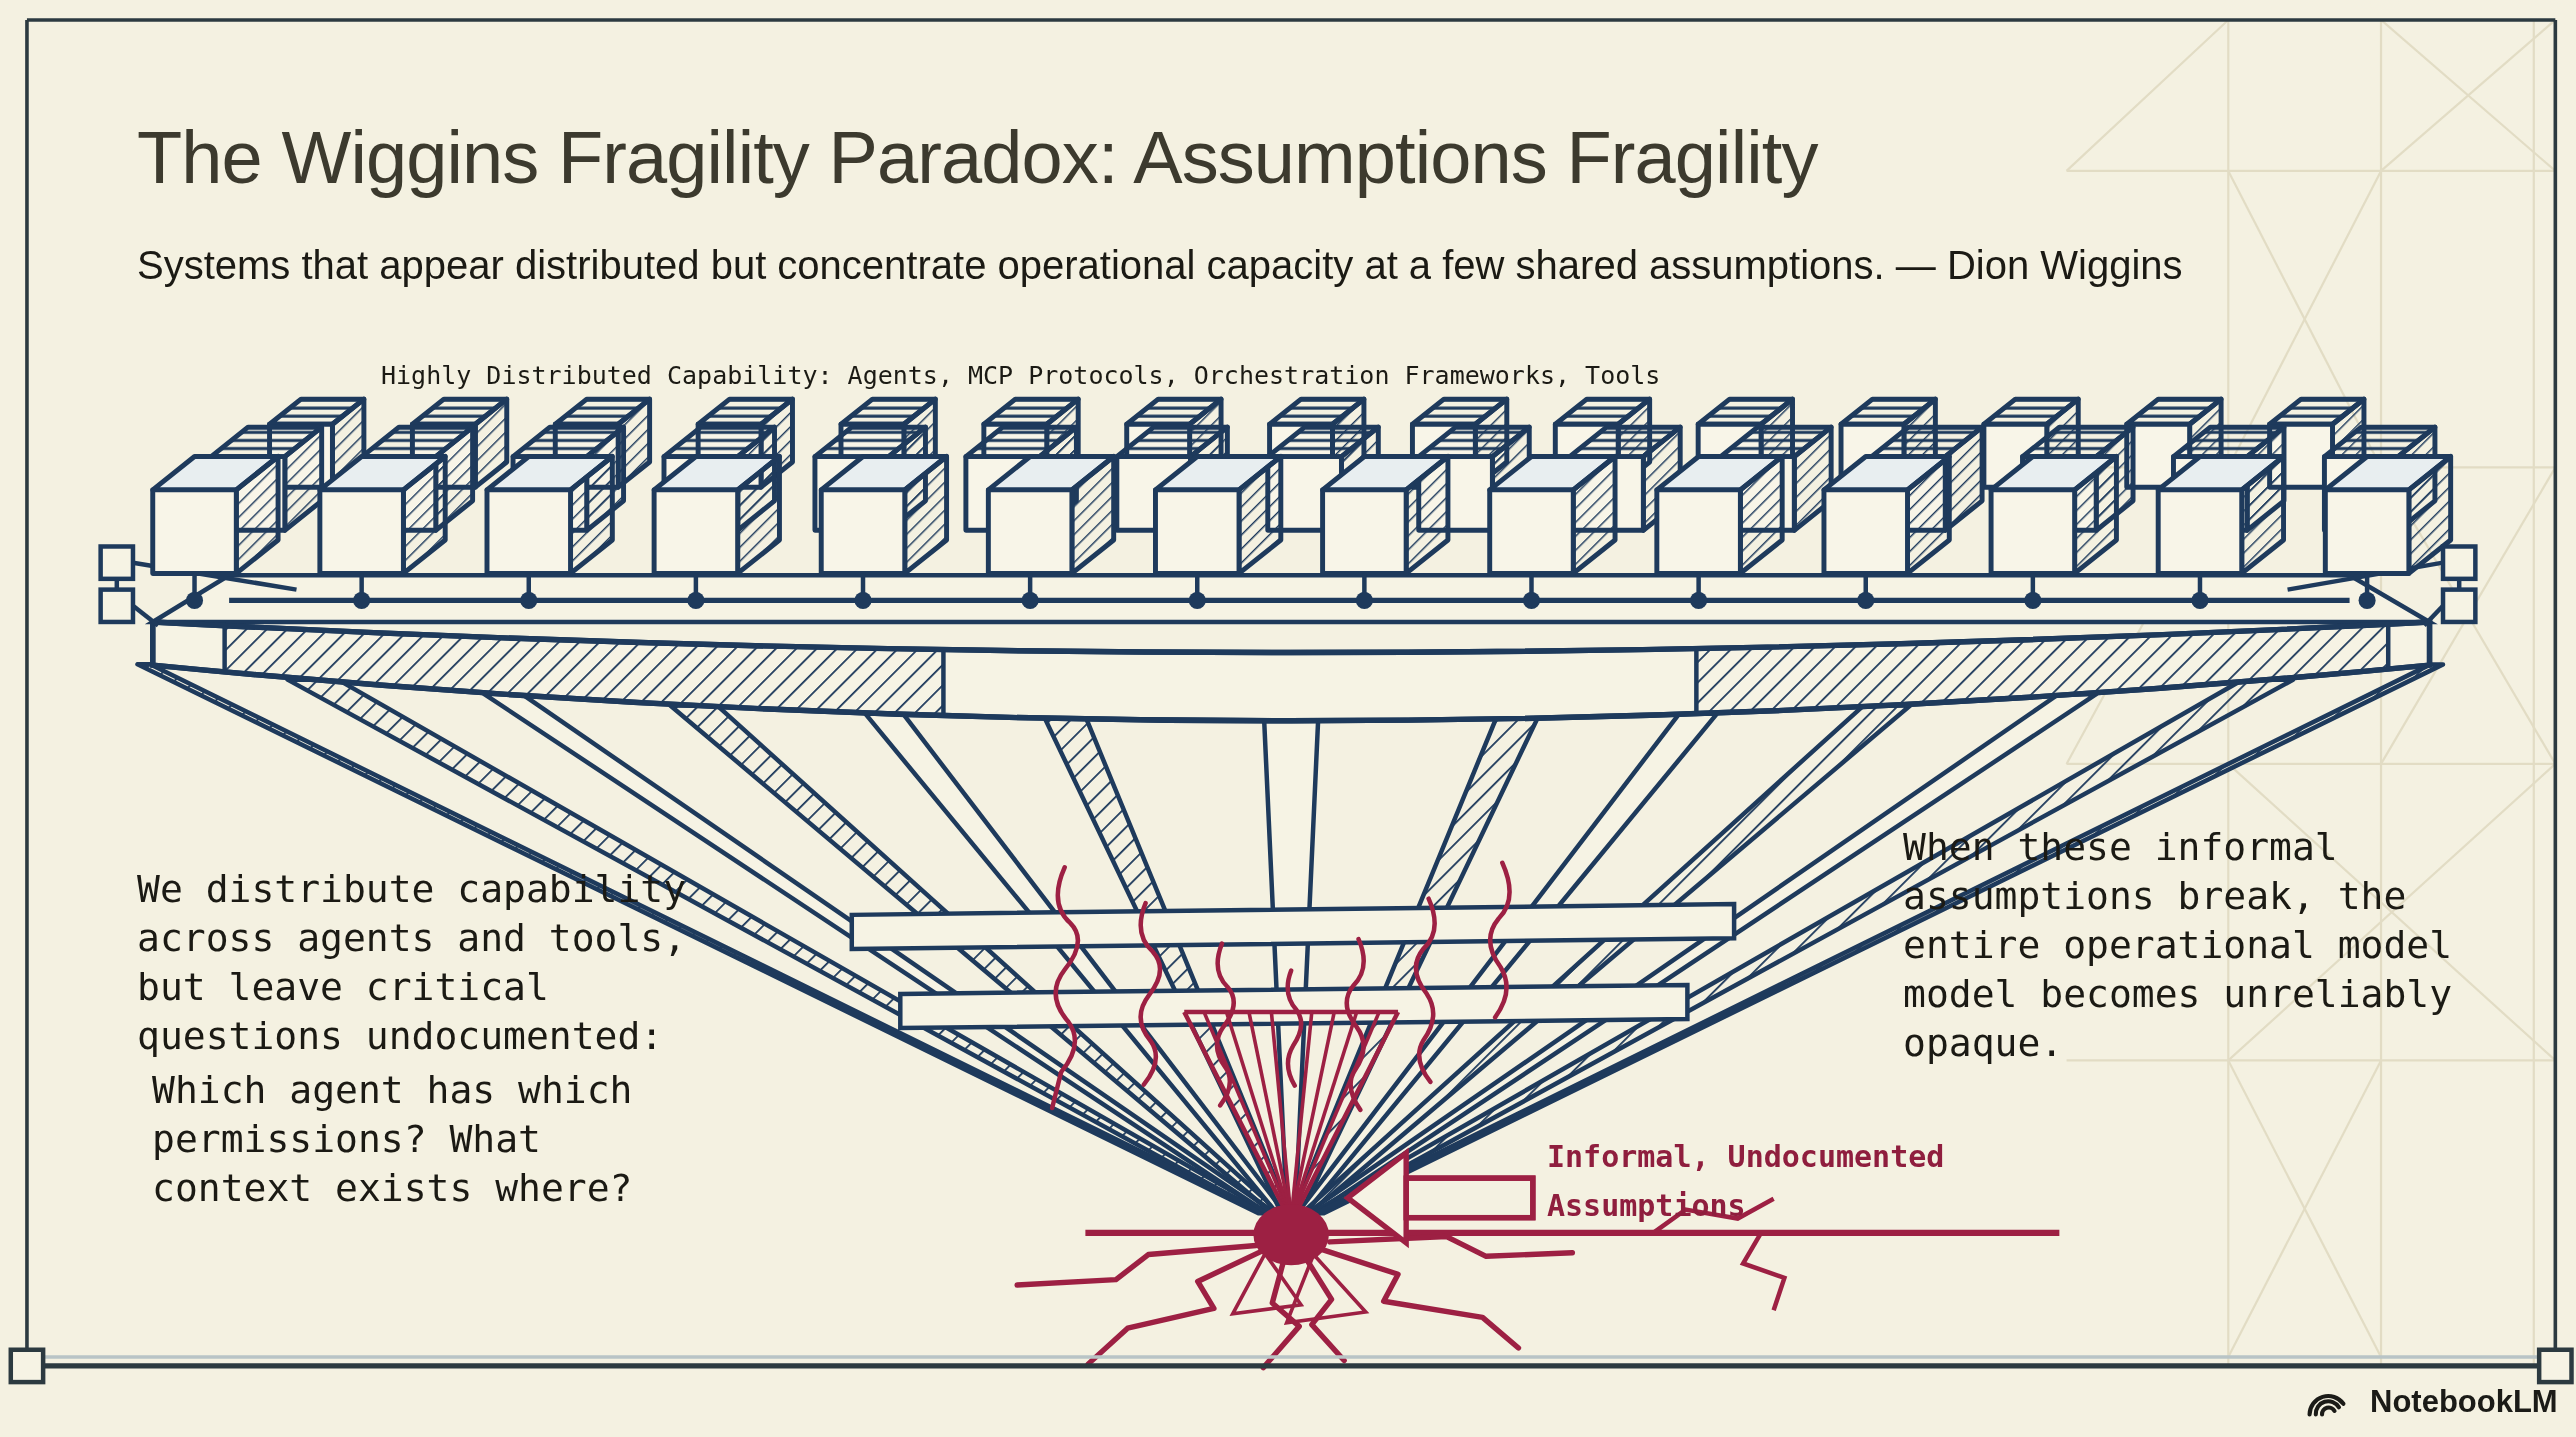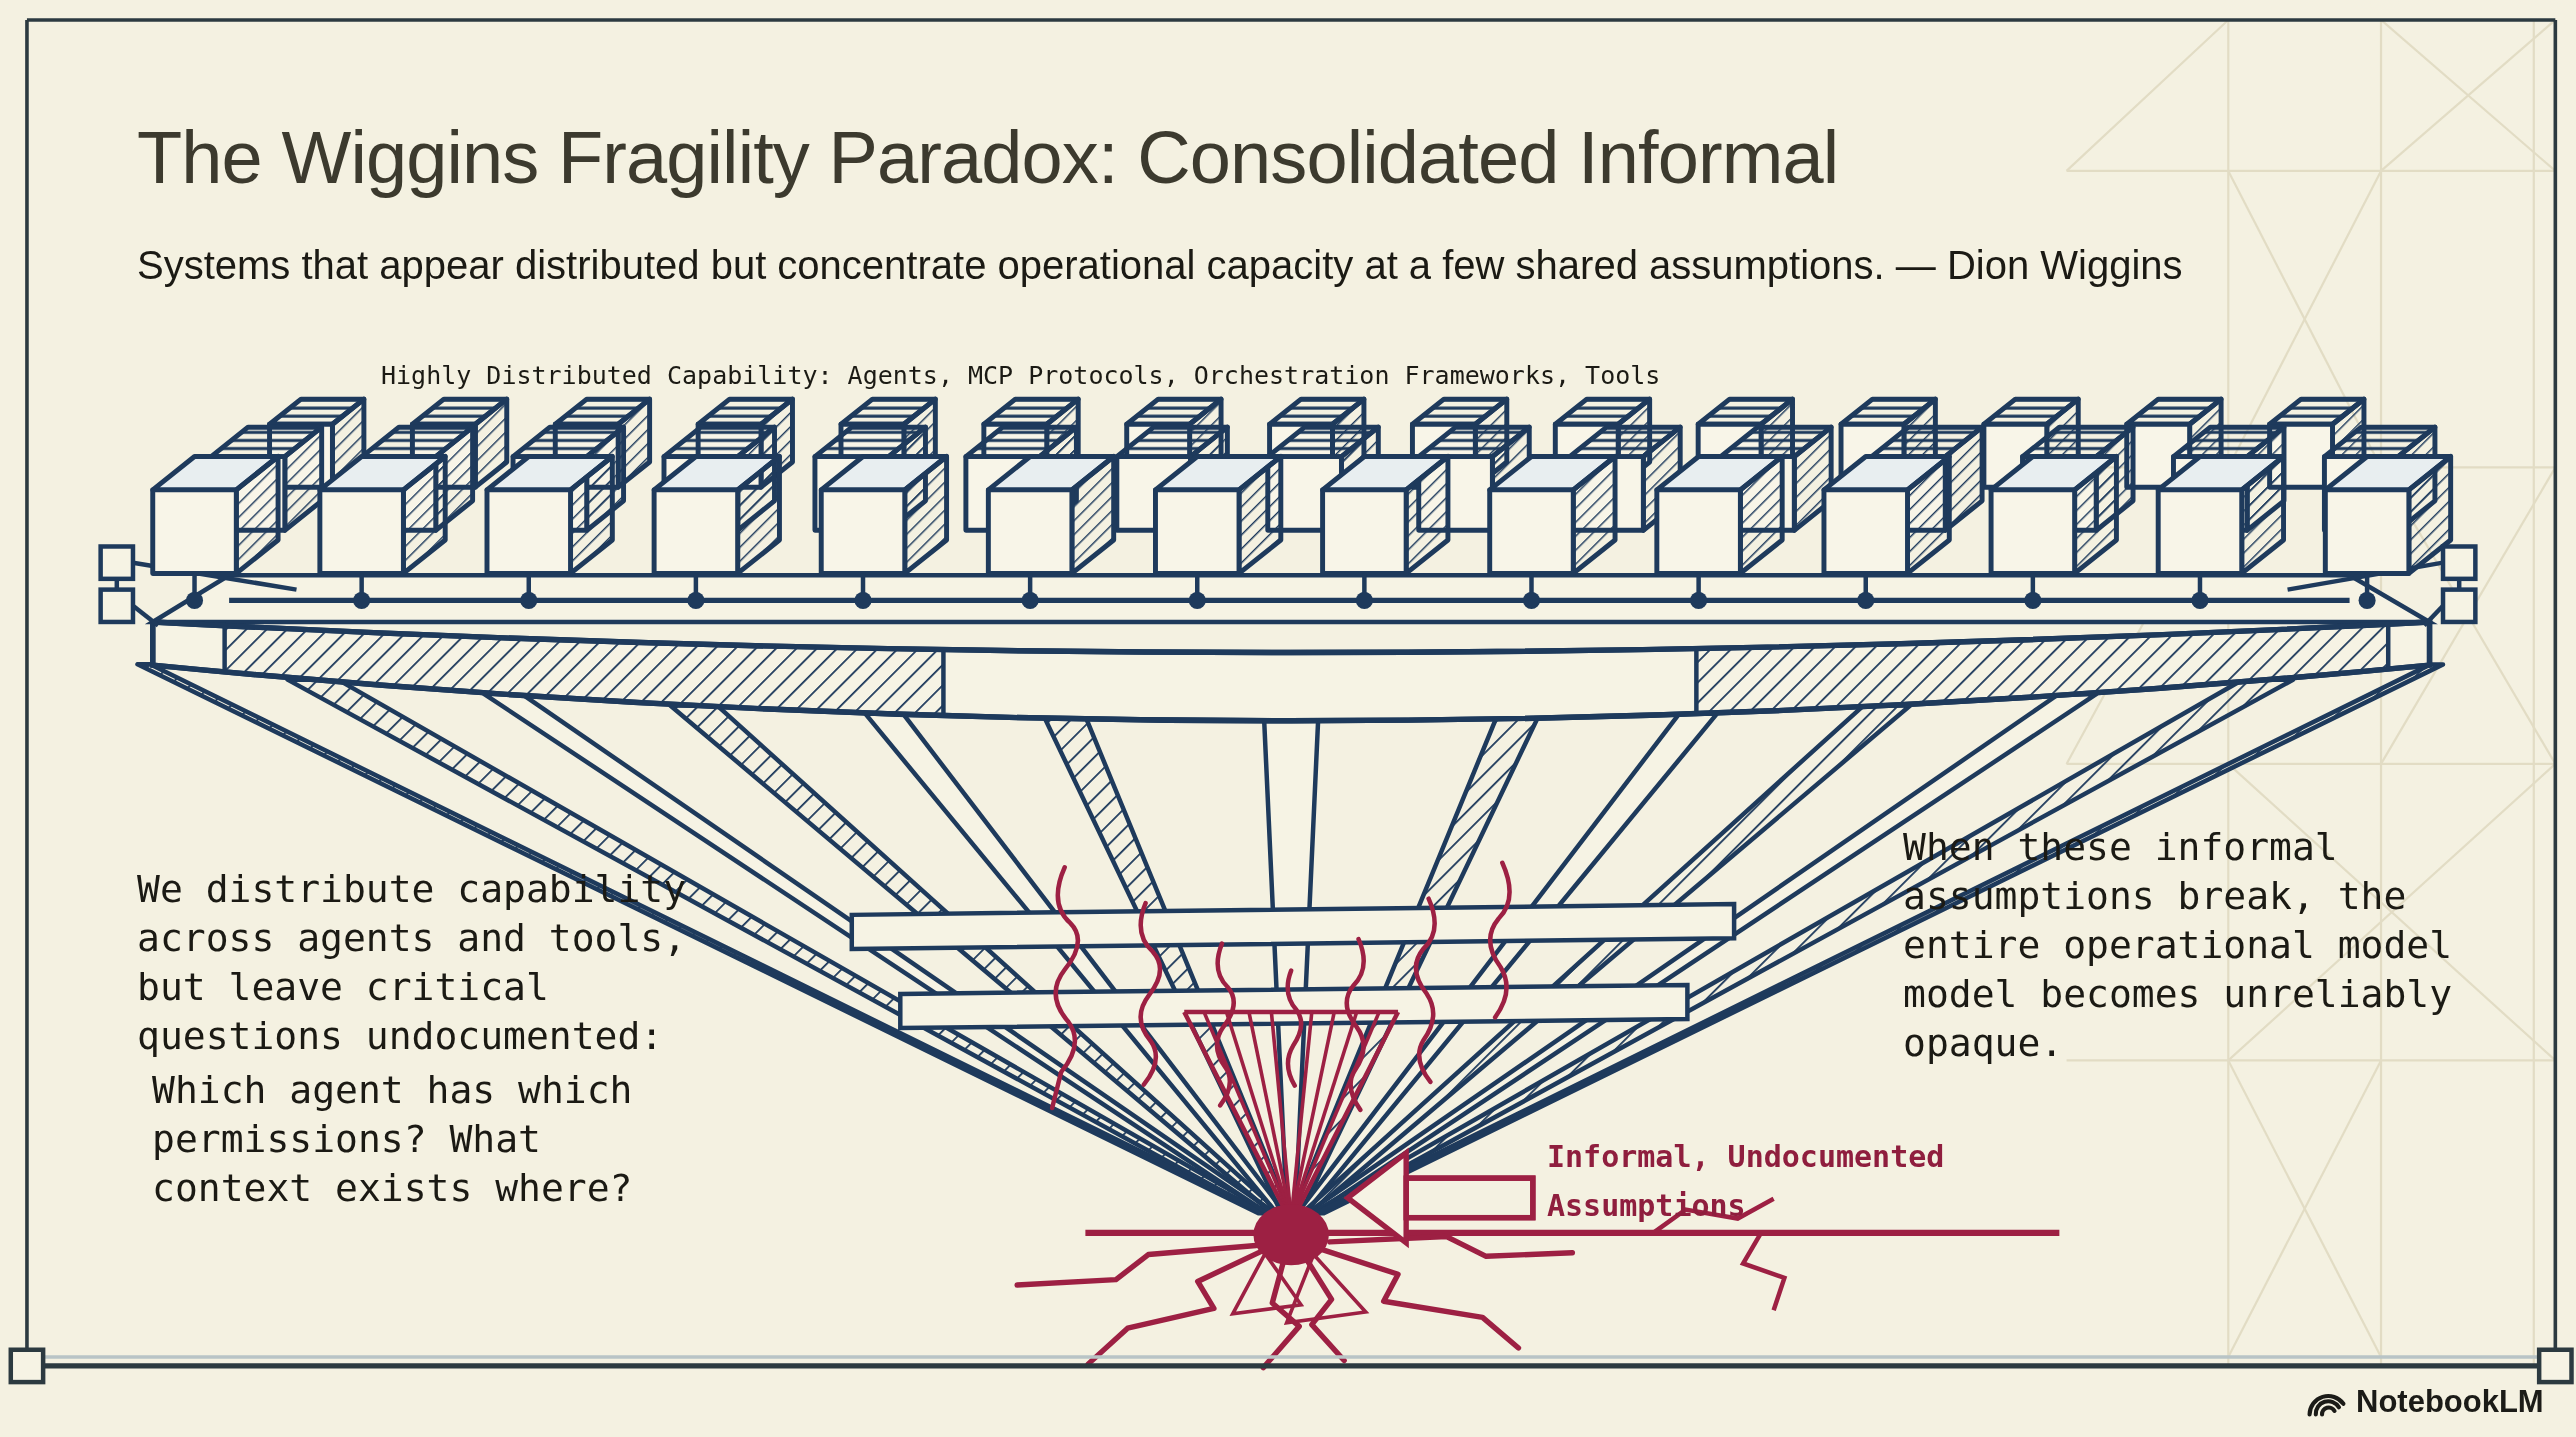--- a/index.html
+++ b/index.html
@@ -13,21 +13,21 @@
   .sans{font-family:"Liberation Sans",sans-serif;}
   .mono{font-family:"DejaVu Sans Mono","Liberation Mono",monospace;}
   #title{left:137px;top:115px;font-size:74px;letter-spacing:-0.9px;color:var(--title);font-weight:500;}
   #subtitle{left:137px;top:243px;font-size:40px;color:var(--body);font-weight:400;}
   #toplabel{left:381px;top:361px;font-size:25px;color:var(--body);}
   .note{font-size:38px;line-height:49px;color:var(--body);}
   #leftnote1{left:137px;top:865px;}
   #leftnote2{left:152px;top:1066px;}
   #rightnote{left:1903px;top:823px;}
   #arrowlabel{left:1547px;top:1132px;font-size:30px;line-height:49px;font-weight:600;color:var(--accent-text);}
-  #brand{left:2306px;top:1384px;display:flex;align-items:center;gap:9px;
+  #brand{left:2306px;top:1384px;display:flex;align-items:center;gap:23px;
          font-size:31px;font-weight:700;color:#1b1b17;}
   
   .sk{stroke:var(--ink);fill:none;}
   .skf{stroke:var(--ink);fill:#f6f3e4;}
   .rk{stroke:var(--accent);fill:none;}
   .rkf{stroke:var(--accent);fill:#f6f3e4;}
   .faint{stroke:var(--pattern);stroke-width:2.5;opacity:.85;}
   .frameln{stroke:var(--frame);}
 </style>
 </head>
@@ -429,21 +429,21 @@
     <line class="frameln" stroke-width="4" x1="30" y1="22" x2="2844" y2="22"></line>
     <line class="frameln" stroke-width="4" x1="30" y1="22" x2="30" y2="1520"></line>
     <line class="frameln" stroke-width="4" x1="2844" y1="22" x2="2844" y2="1520"></line>
     <line stroke="#b9c4c6" stroke-width="4" x1="30" y1="1510" x2="2844" y2="1510"></line>
     <line class="frameln" stroke-width="6" x1="30" y1="1520" x2="2844" y2="1520"></line>
     <rect x="12" y="1502" width="36" height="36" fill="#f6f3e4" stroke="#2c3a40" stroke-width="5"></rect>
     <rect x="2826" y="1502" width="36" height="36" fill="#f6f3e4" stroke="#2c3a40" stroke-width="5"></rect>
   </g>
 </svg>
 
-<div id="title" class="txt sans">The Wiggins Fragility Paradox: Consolidated Informal</div>
+<div id="title" class="txt sans">The Wiggins Fragility Paradox: Assumptions Fragility</div>
 <div id="subtitle" class="txt sans">Systems that appear distributed but concentrate operational capacity at a few shared assumptions. — Dion Wiggins</div>
 <div id="toplabel" class="txt mono">Highly Distributed Capability: Agents, MCP Protocols, Orchestration Frameworks, Tools</div>
 <div id="leftnote1" class="txt mono note">We distribute capability
 across agents and tools,
 but leave critical
 questions undocumented:</div>
 <div id="leftnote2" class="txt mono note">Which agent has which
 permissions? What
 context exists where?</div>
 <div id="rightnote" class="txt mono note">When these informal

